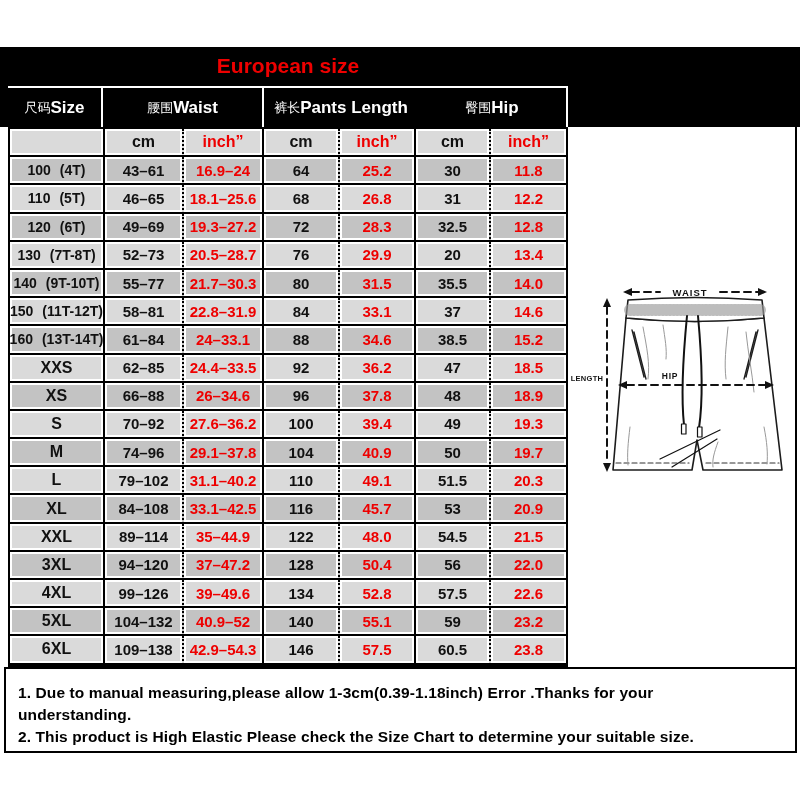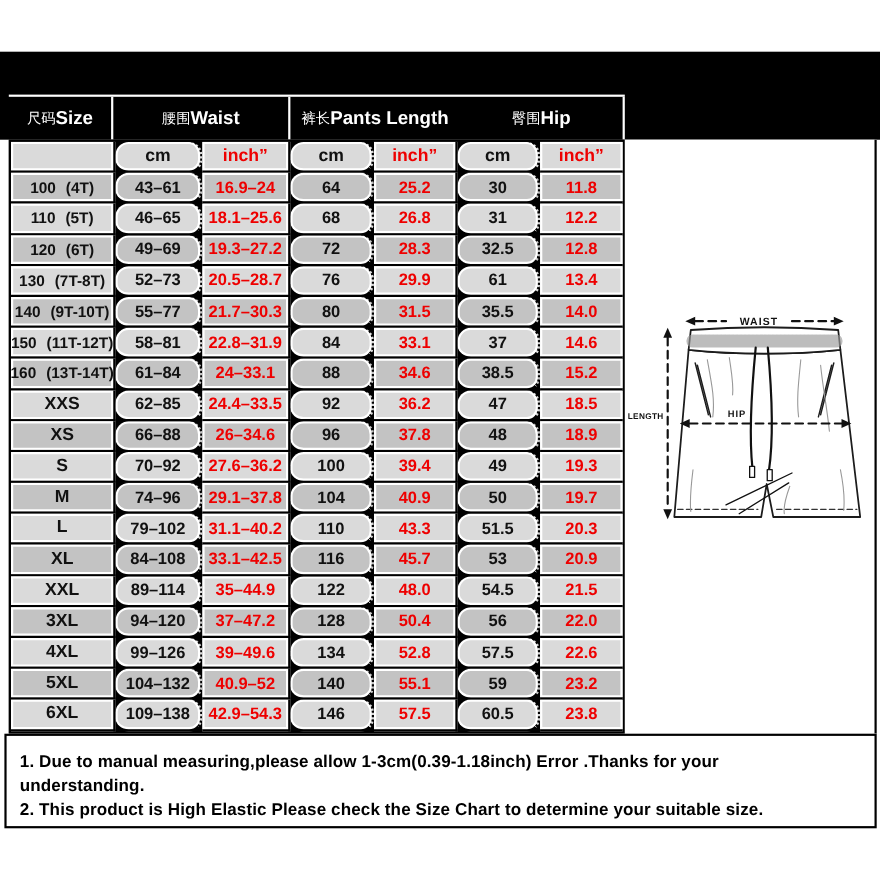--- a/index.html
+++ b/index.html
@@ -21,21 +21,21 @@
   .size-table { position:absolute; left:8px; top:127px; width:560px; height:540px;
                 border:2px solid #000; background:#000;
                 display:grid; grid-template-columns:95px 79px 80px 76px 76px 75px 75px;
                 grid-auto-rows:28.2px; }
   .cell { display:flex; align-items:center; justify-content:center;
           font-weight:bold; font-size:15px; color:#111;
           border-bottom:2px solid #000; box-shadow:inset 0 0 0 2px #fff; }
   .cell.dark  { background:var(--rowdark,#c3c3c3); }
   .cell.light { background:var(--rowlight,#dadada); }
   .br-solid { border-right:2px solid #000; }
-  .br-dot   { border-right:2px dotted #000;border-radius:12px; }
+  .br-dot   { border-right:2px dotted #000; }
   .red { color:var(--accent,#ee0000); }
   .c-size { font-size:16px; gap:12px; white-space:nowrap; }
   .c-size.has-tag { font-size:14px; gap:9px; }
   .unit { font-size:16px; }
 
   
   .right-panel { position:absolute; left:568px; top:127px; width:229px; height:540px;
                  border-right:2px solid #000; background:#fff; }
   .right-panel svg { display:block; }
 
@@ -43,20 +43,21 @@
   .footer { position:absolute; left:4px; top:667px; width:793px; height:86px;
             border:2px solid #000; padding:13px 24px 0 12px; background:#fff; }
   .footer p { font-size:15.5px; font-weight:bold; color:#000; line-height:1.42; letter-spacing:0.1px; }
 </style>
 </head>
 <body>
 
 <div id="page">
 
   <div class="top-band">
+    <div class="title">European size</div>
     <div class="head-cols">
       <div class="head-cell sep">
         <span class="zh">尺码</span>
         <span class="en">Size</span>
       </div>
       <div class="head-cell sep">
         <span class="zh">腰围</span>
         <span class="en">Waist</span>
       </div>
       <div class="head-cell">
@@ -109,21 +110,21 @@
       <div class="cell dark br-dot">32.5</div>
       <div class="cell dark red">12.8</div>
       <div class="cell light c-size br-solid has-tag">
         <span>130</span>
         <span>(7T-8T)</span>
       </div>
       <div class="cell light br-dot">52–73</div>
       <div class="cell light red br-solid">20.5–28.7</div>
       <div class="cell light br-dot">76</div>
       <div class="cell light red br-solid">29.9</div>
-      <div class="cell light br-dot">61</div>
+      <div class="cell light br-dot">20</div>
       <div class="cell light red">13.4</div>
       <div class="cell dark c-size br-solid has-tag">
         <span>140</span>
         <span>(9T-10T)</span>
       </div>
       <div class="cell dark br-dot">55–77</div>
       <div class="cell dark red br-solid">21.7–30.3</div>
       <div class="cell dark br-dot">80</div>
       <div class="cell dark red br-solid">31.5</div>
       <div class="cell dark br-dot">35.5</div>
@@ -183,21 +184,21 @@
       <div class="cell dark br-dot">104</div>
       <div class="cell dark red br-solid">40.9</div>
       <div class="cell dark br-dot">50</div>
       <div class="cell dark red">19.7</div>
       <div class="cell light c-size br-solid">
         <span>L</span>
       </div>
       <div class="cell light br-dot">79–102</div>
       <div class="cell light red br-solid">31.1–40.2</div>
       <div class="cell light br-dot">110</div>
-      <div class="cell light red br-solid">43.3</div>
+      <div class="cell light red br-solid">49.1</div>
       <div class="cell light br-dot">51.5</div>
       <div class="cell light red">20.3</div>
       <div class="cell dark c-size br-solid">
         <span>XL</span>
       </div>
       <div class="cell dark br-dot">84–108</div>
       <div class="cell dark red br-solid">33.1–42.5</div>
       <div class="cell dark br-dot">116</div>
       <div class="cell dark red br-solid">45.7</div>
       <div class="cell dark br-dot">53</div>

